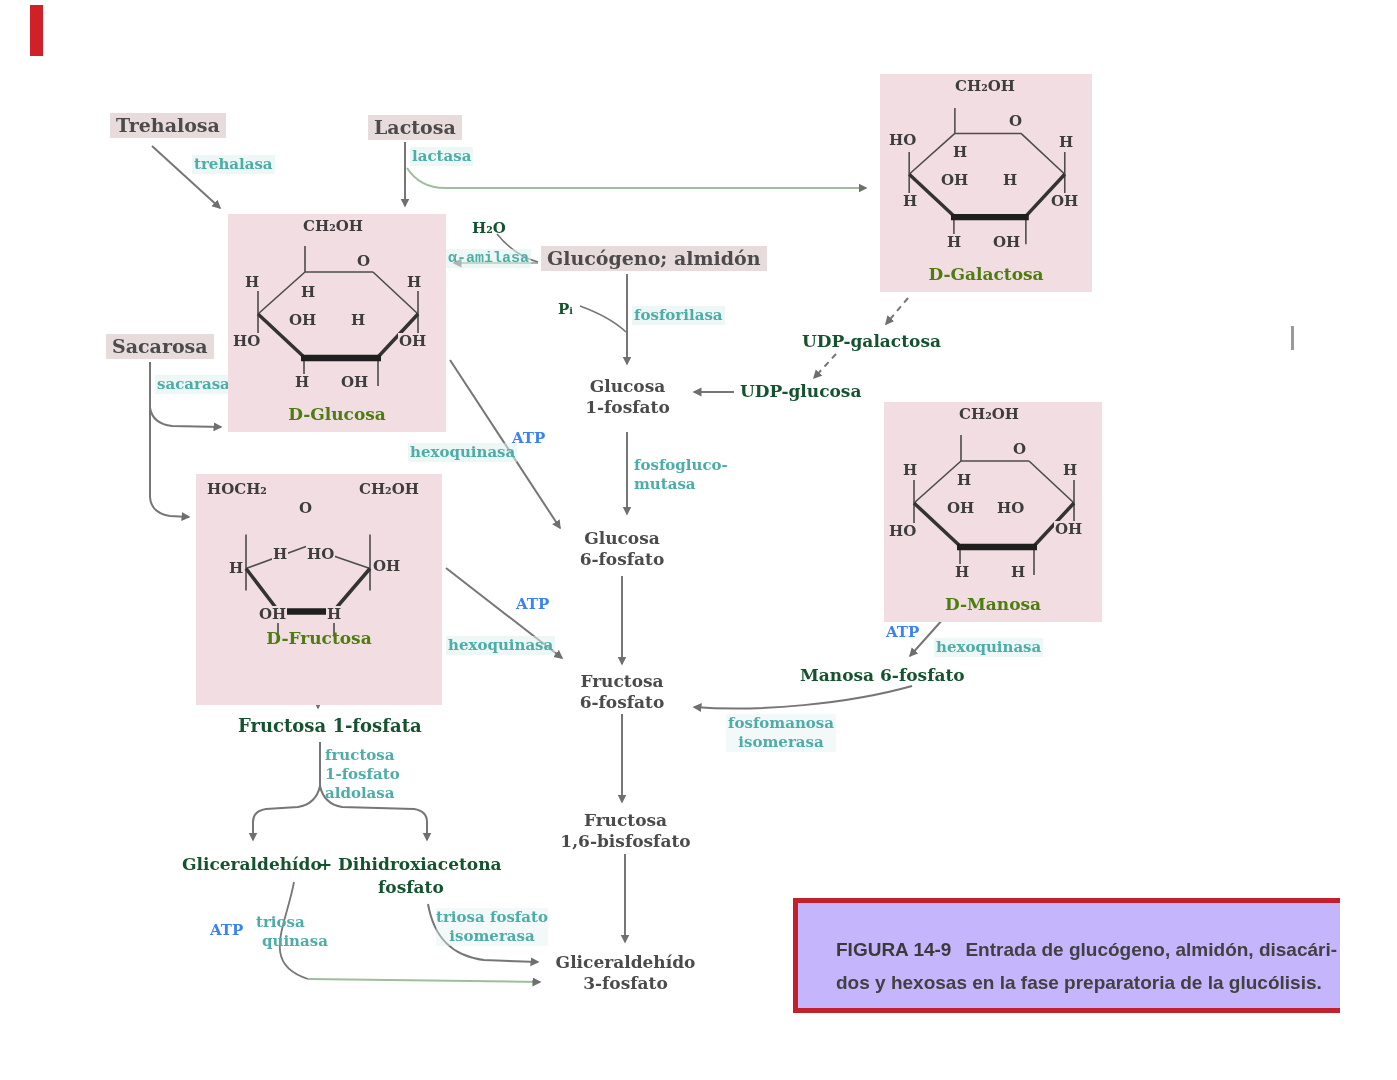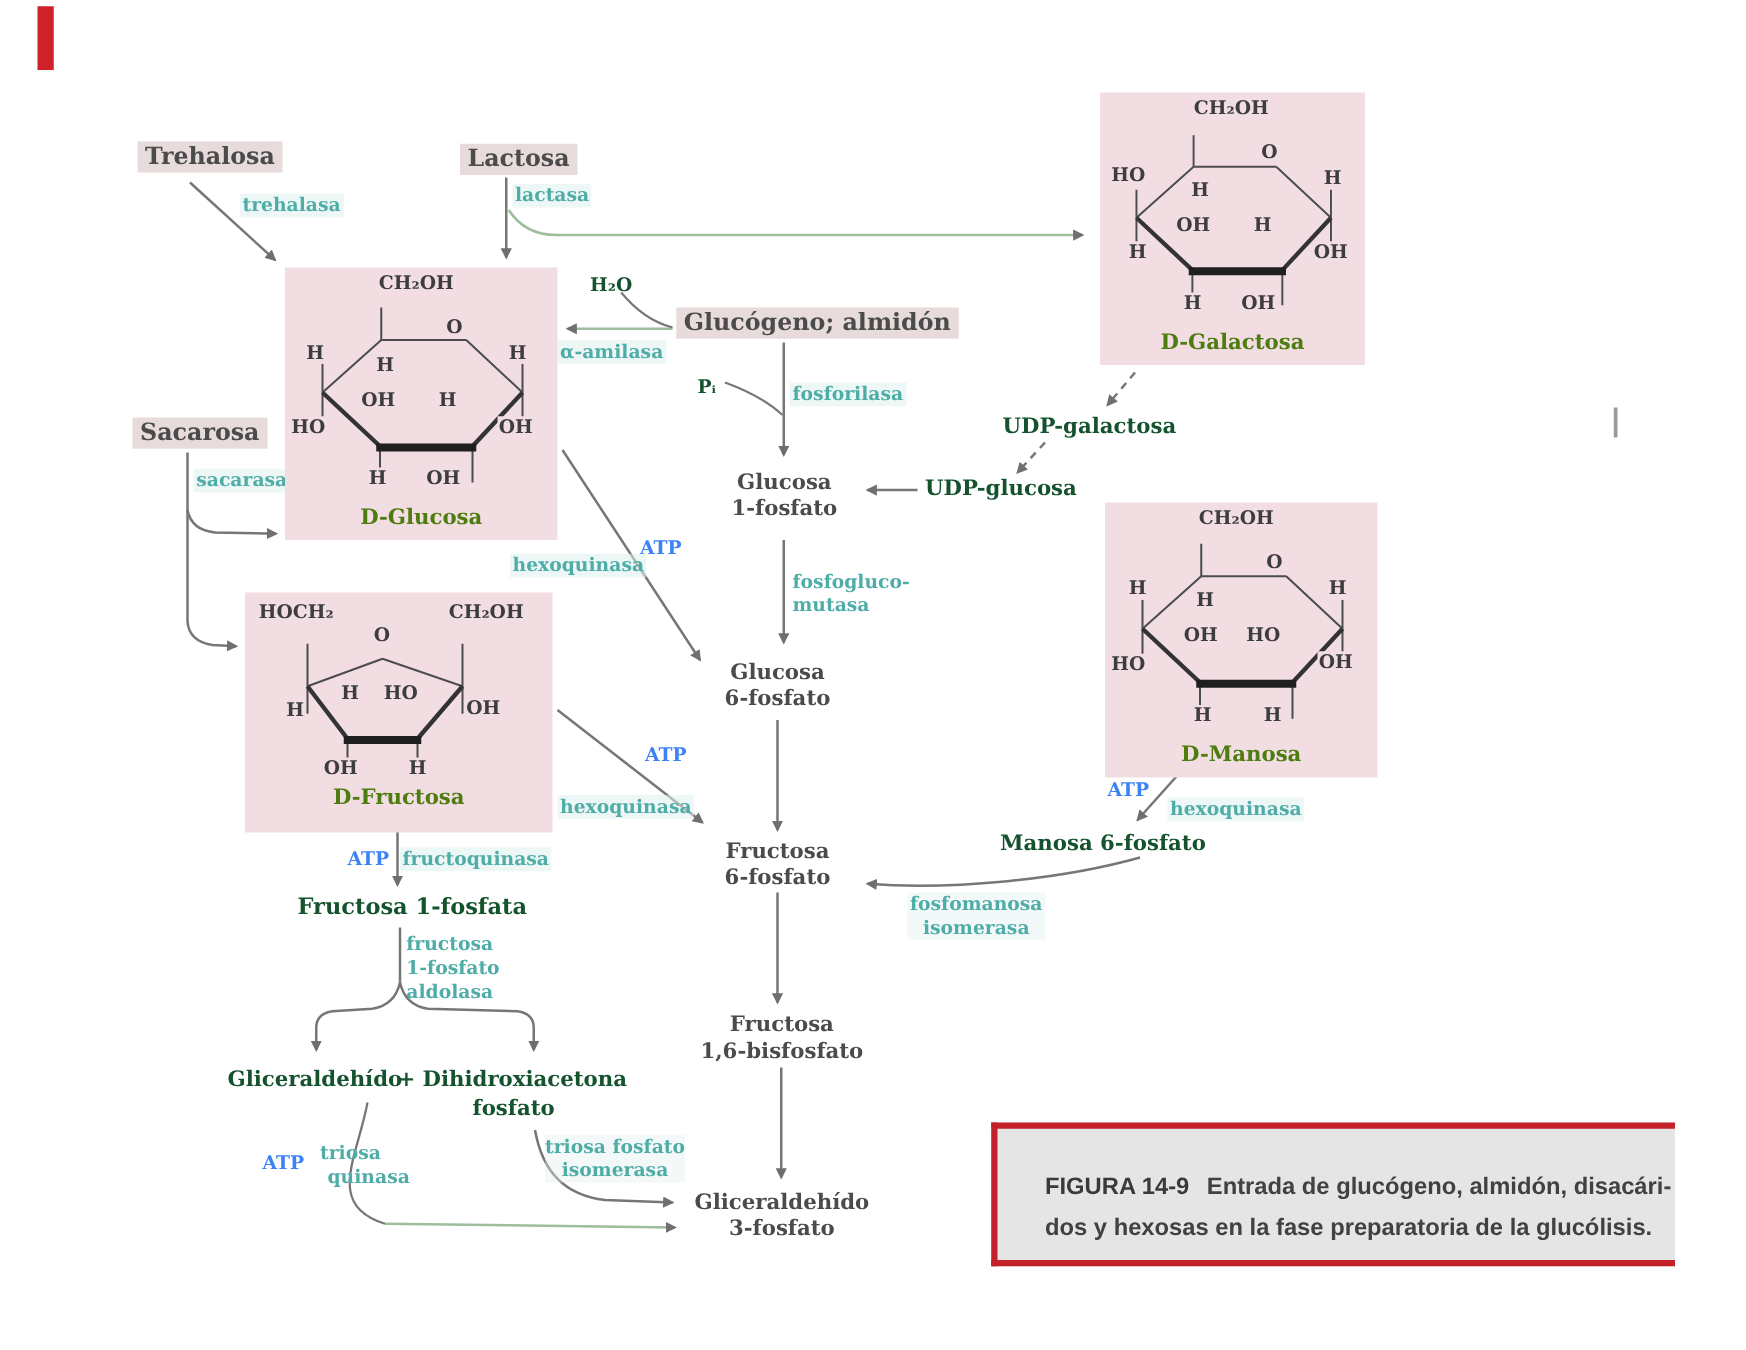--- a/index.html
+++ b/index.html
@@ -19,21 +19,21 @@
         background:rgba(223,240,237,0.4);}
   .atp{position:absolute;font-weight:bold;font-size:15px;color:#3b82f6;white-space:nowrap;}
   
   .sugar{position:absolute;background:#f1dde2;}
   .ringsvg{position:absolute;left:0;top:0;width:100%;height:100%;}
   .atom{position:absolute;font-weight:bold;font-size:15px;color:#3d3d3d;line-height:17px;
         background:#f1dde2;padding:0 1px;white-space:nowrap;}
   .sname{position:absolute;left:0;right:0;text-align:center;font-weight:bold;font-size:17px;color:#4d7c0f;}
   
   #caption{position:absolute;left:793px;top:898px;width:547px;height:115px;box-sizing:border-box;
-           border:5px solid #c2212b;border-right:none;background:#e5e5e5;
+           border:5px solid #c2212b;border-right:none;background:#c4b5fd;
            font-family:"Liberation Sans",sans-serif;color:#3a3a3a;font-size:19px;line-height:33px;
            padding:30px 0 0 38px;}
   #caption .cl{font-weight:bold;margin-right:14px;}
   #caption .ct{font-weight:bold;color:#414141;}
   
   .redmark{position:absolute;background:#cf2127;}
   .graytick{position:absolute;background:#9a9a9a;}
   svg{display:block;}
 </style>
 </head>
@@ -103,21 +103,21 @@
   <div class="enz" style="left:192px;top:155px;">trehalasa</div>
 
   <div class="hl" style="left:368px;top:115px;">Lactosa</div>
   <div class="enz" style="left:410px;top:147px;">lactasa</div>
 
   <div class="hl" style="left:106px;top:334px;">Sacarosa</div>
   <div class="enz" style="left:155px;top:375px;">sacarasa</div>
 
   <div class="hl" style="left:541px;top:246px;">Glucógeno; almidón</div>
   <div class="m1" style="left:472px;top:218px;font-size:15px;">H₂O</div>
-  <div class="enz" style="left:446px;top:272px;">α-amilasa</div>
+  <div class="enz" style="left:446px;top:249px;font-family:Liberation Mono, monospace;">α-amilasa</div>
 
   <div class="m1" style="left:558px;top:299px;font-size:15px;">Pᵢ</div>
   <div class="enz" style="left:632px;top:306px;">fosforilasa</div>
 
   <div class="m1" style="left:802px;top:331px;">UDP-galactosa</div>
   <div class="m1" style="left:740px;top:381px;">UDP-glucosa</div>
 
   <div class="m2" style="left:575px;top:376px;width:105px;">
     <div>Glucosa</div>
     <div>1-fosfato</div>
@@ -251,21 +251,21 @@
     <span class="atom" style="left:72px;top:70px;">H</span>
     <span class="atom" style="left:62px;top:98px;">OH</span>
     <span class="atom" style="left:112px;top:98px;">HO</span>
     <span class="atom" style="left:4px;top:121px;">HO</span>
     <span class="atom" style="left:170px;top:119px;">OH</span>
     <span class="atom" style="left:70px;top:162px;">H</span>
     <span class="atom" style="left:126px;top:162px;">H</span>
     <span class="sname" style="top:192px;">D-Manosa</span>
   </div>
 
-  <div class="sugar" style="left:196px;top:474px;width:246px;height:192px;text-decoration:underline;">
+  <div class="sugar" style="left:196px;top:474px;width:246px;height:231px;text-decoration:underline;">
     <svg class="ringsvg" viewBox="0 0 246 182">
       <g stroke="#4c4c4c" stroke-width="1.6" fill="none">
         <path d="M110,48 L50,70 M110,48 L174,70"></path>
         <path d="M50,70 V36 M174,70 V36 M50,70 V92 M174,70 V92 M82,112 V138 M138,112 V138"></path>
       </g>
       <path d="M50,70 L82,112 M174,70 L138,112" stroke="#333" stroke-width="3.5" fill="none"></path>
       <path d="M79,113 L141,113" stroke="#1f1f1f" stroke-width="6.5" fill="none"></path>
     </svg>
     <span class="atom" style="left:10px;top:7px;">HOCH₂</span>
     <span class="atom" style="left:102px;top:26px;">O</span>

